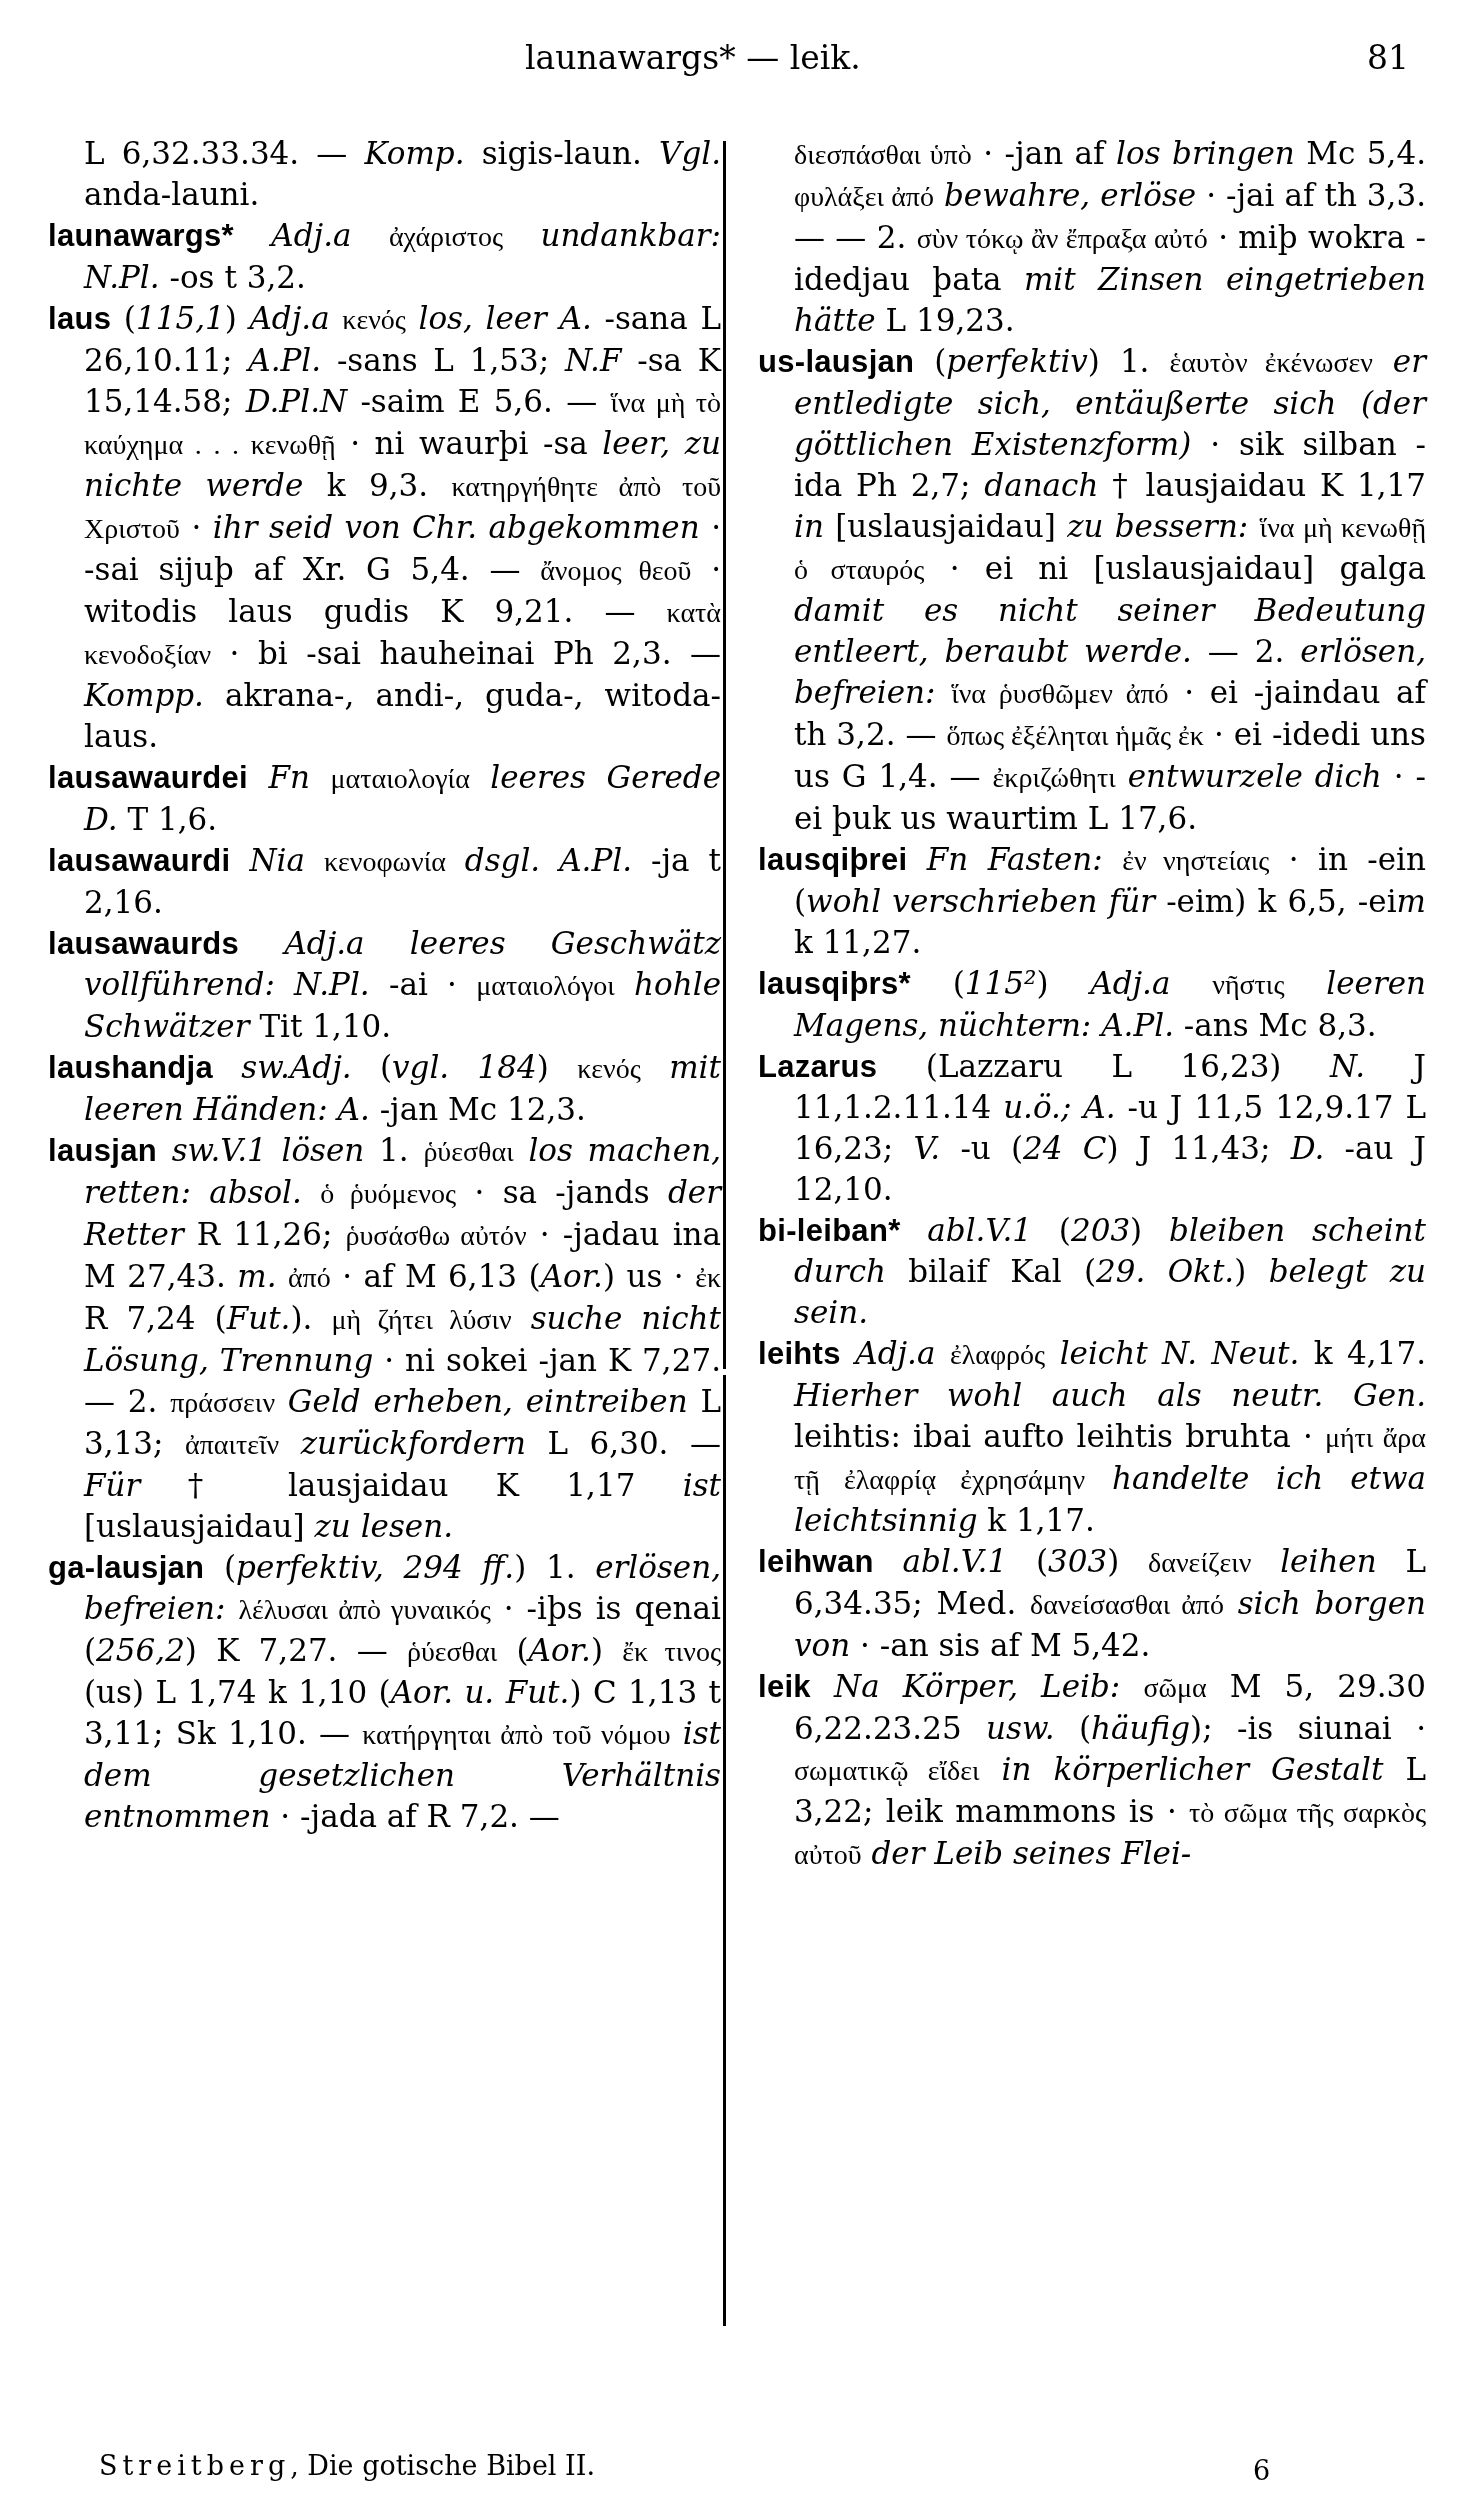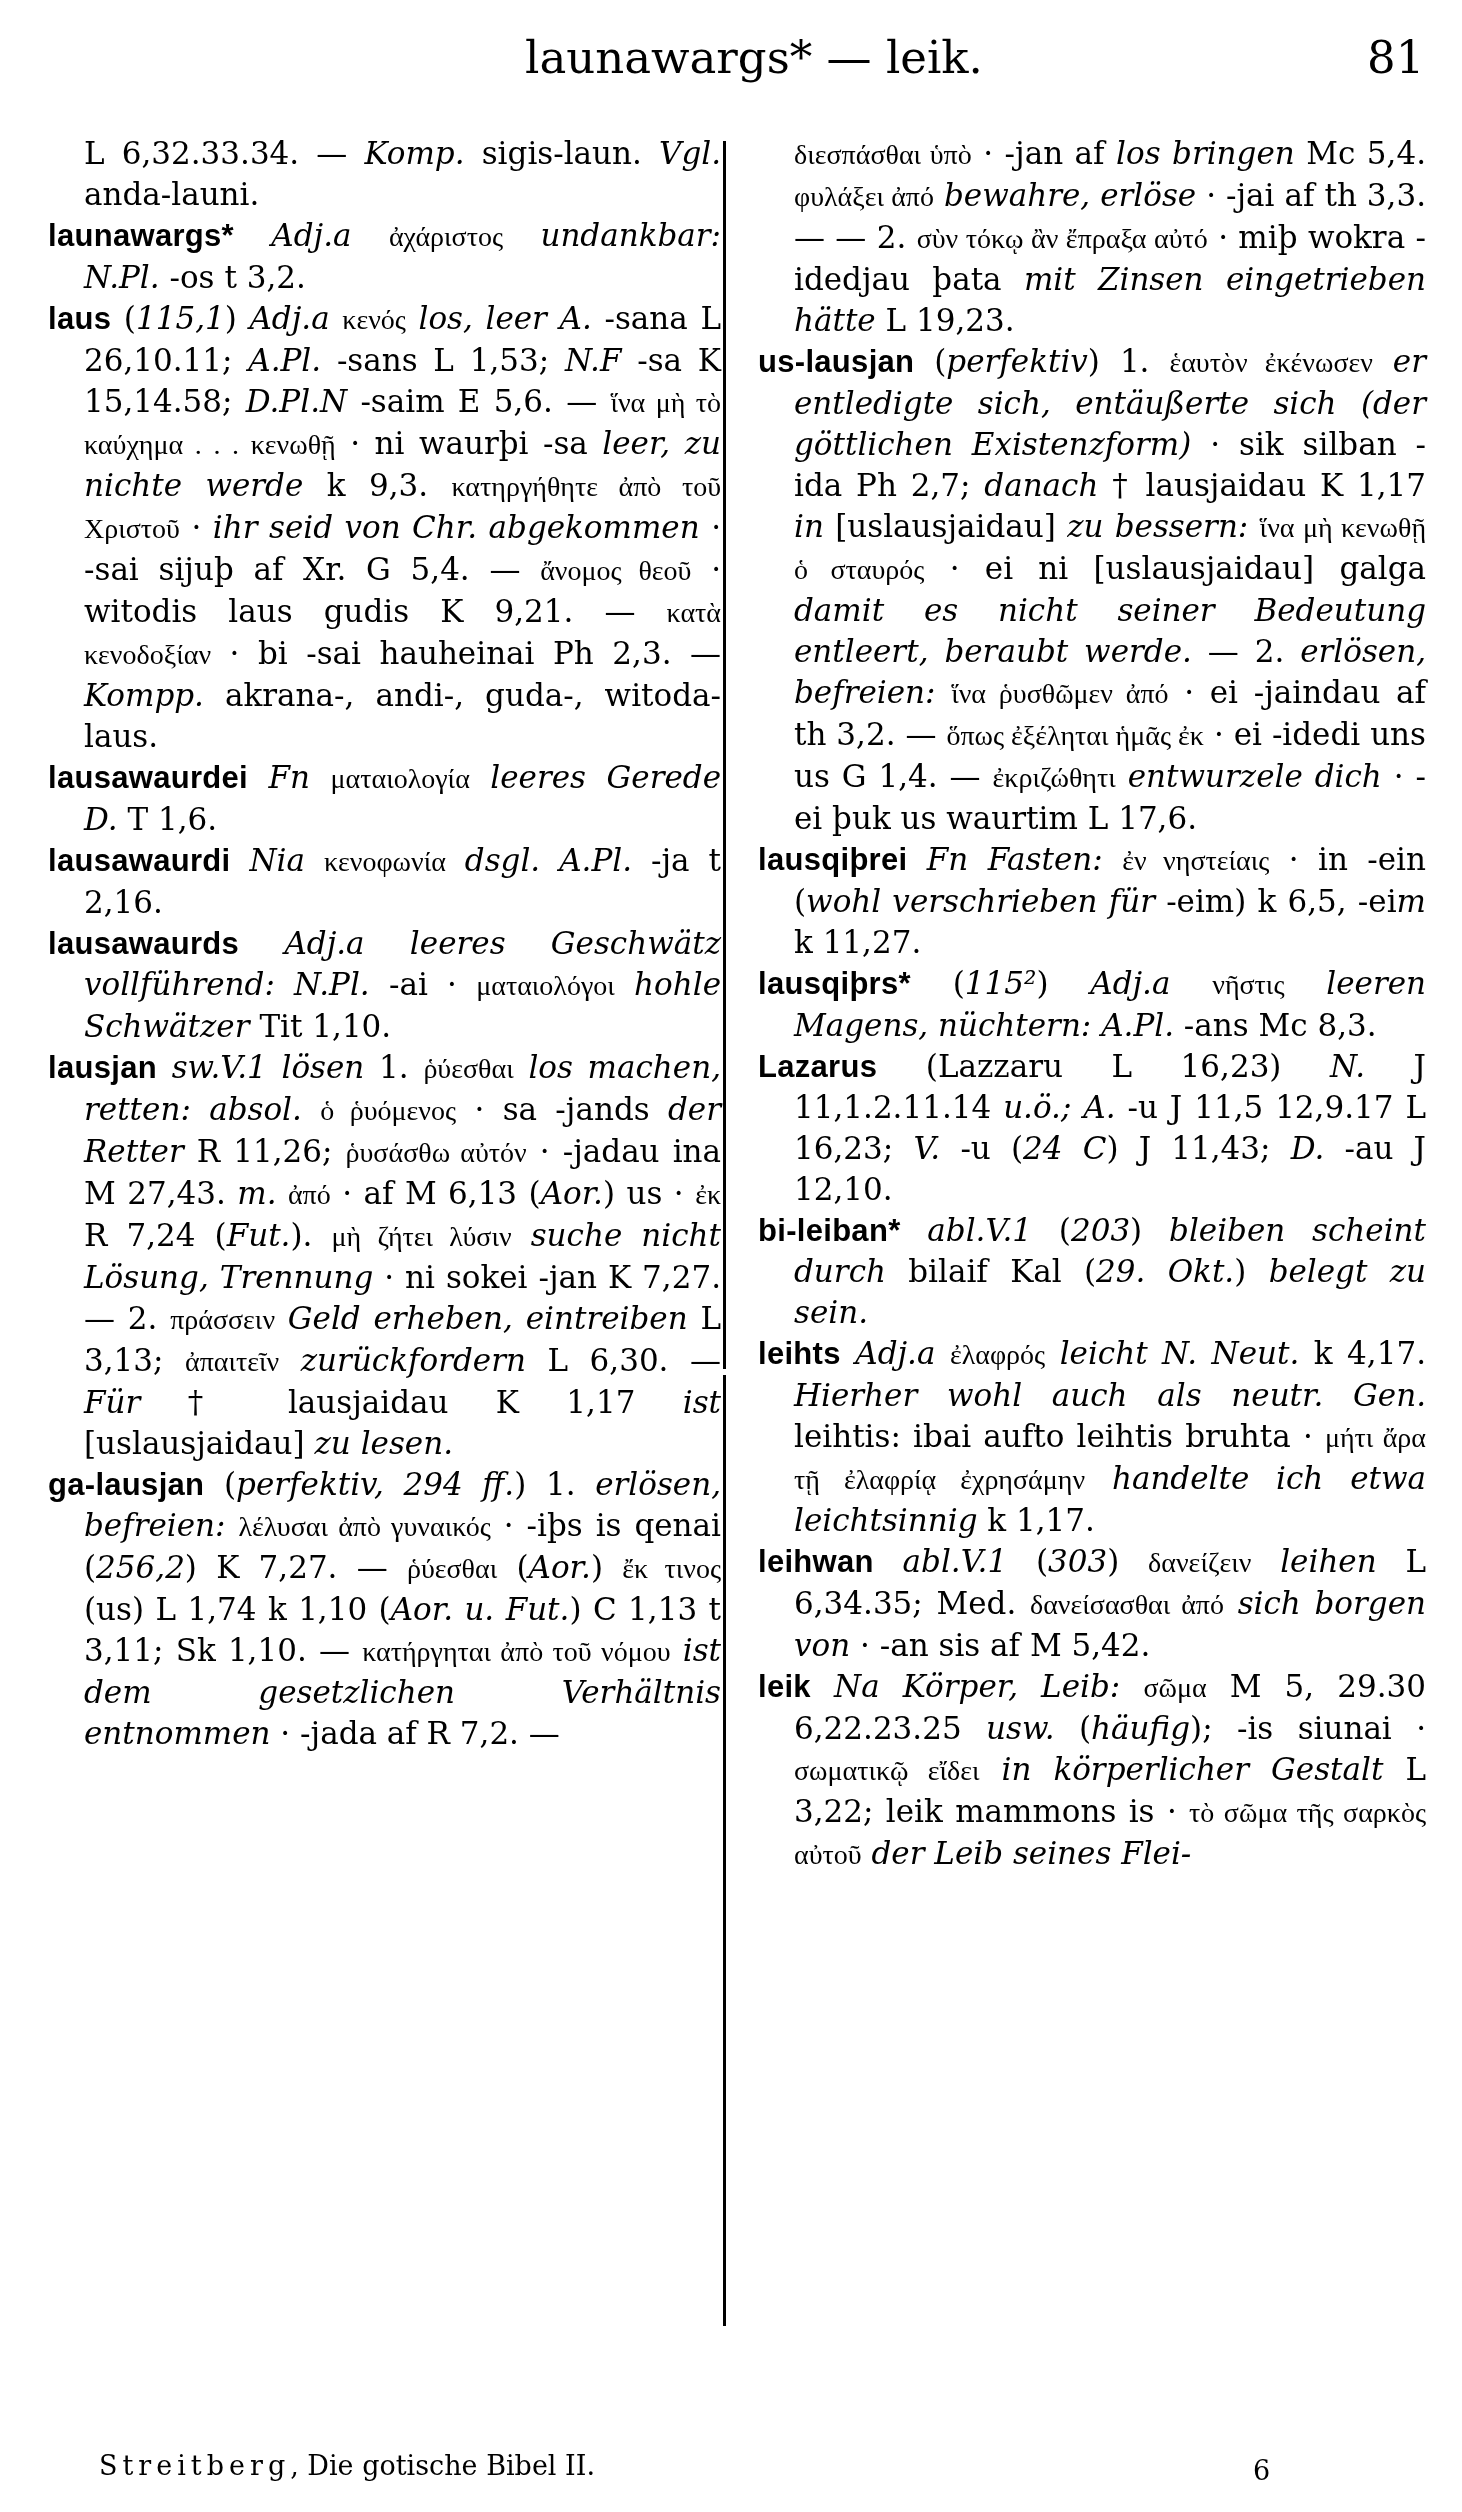--- a/index.html
+++ b/index.html
@@ -3,21 +3,21 @@
 <meta charset="utf-8">
 <style>
   html, body { margin: 0; padding: 0; background: #ffffff; }
   body {
     width: 1463px; height: 2512px; position: relative; overflow: hidden;
     font-family: "DejaVu Serif", "Liberation Serif", serif;
     color: #000000;
   }
   .running-head {
     position: absolute; top: 30px; left: 0; width: 1463px; height: 56px;
-    font-size: 45px; line-height: 56px;
+    font-size: 33px; line-height: 56px;
   }
   .running-title { position: absolute; left: 525px; top: 0; letter-spacing: 0px; }
   .page-number { position: absolute; left: 1367px; top: 0; text-align: center; }
 
   .column {
     position: absolute; top: 133px; width: 673px;
     font-size: 31px; line-height: 41px;
     text-align: justify;
   }
   .col-left { left: 48px; }
@@ -50,20 +50,21 @@
   <span class="page-number">81</span>
 </div>
 
 <div class="column col-left" id="col-left">
     <p class="entry cont"><span class="pl">L 6,32.33.34. — </span><span class="it">Komp.</span><span class="pl"> sigis-laun. </span><span class="it">Vgl.</span><span class="pl"> anda-launi.</span></p>
     <p class="entry"><span class="hw">launawargs*</span><span class="it"> Adj.a </span><span class="gr">ἀχάριστος</span><span class="it"> undankbar: N.Pl.</span><span class="pl"> -os t 3,2.</span></p>
     <p class="entry"><span class="hw">laus</span><span class="pl"> (</span><span class="it">115,1</span><span class="pl">) </span><span class="it">Adj.a</span><span class="pl"> </span><span class="gr">κενός</span><span class="it"> los, leer A.</span><span class="pl"> -sana L 26,10.11; </span><span class="it">A.Pl.</span><span class="pl"> -sans L 1,53; </span><span class="it">N.F</span><span class="pl"> -sa K 15,14.58; </span><span class="it">D.Pl.N</span><span class="pl"> -saim E 5,6. — </span><span class="gr">ἵνα μὴ τὸ καύχημα . . . κενωθῇ</span><span class="pl"> · ni waurþi -sa </span><span class="it">leer, zu nichte werde</span><span class="pl"> k 9,3. </span><span class="gr">κατηργήθητε ἀπὸ τοῦ Χριστοῦ</span><span class="pl"> · </span><span class="it">ihr seid von Chr. abgekommen</span><span class="pl"> · -sai sijuþ af Xr. G 5,4. — </span><span class="gr">ἄνομος θεοῦ</span><span class="pl"> · witodis laus gudis K 9,21. — </span><span class="gr">κατὰ κενοδοξίαν</span><span class="pl"> · bi -sai hauheinai Ph 2,3. — </span><span class="it">Kompp.</span><span class="pl"> akrana-, andi-, guda-, witoda-laus.</span></p>
     <p class="entry"><span class="hw">lausawaurdei</span><span class="it"> Fn </span><span class="gr">ματαιολογία</span><span class="it"> leeres Gerede D.</span><span class="pl"> T 1,6.</span></p>
     <p class="entry"><span class="hw">lausawaurdi</span><span class="it"> Nia </span><span class="gr">κενοφωνία</span><span class="it"> dsgl. A.Pl.</span><span class="pl"> -ja t 2,16.</span></p>
     <p class="entry"><span class="hw">lausawaurds</span><span class="it"> Adj.a leeres Geschwätz vollführend: N.Pl.</span><span class="pl"> -ai · </span><span class="gr">ματαιολόγοι</span><span class="it"> hohle Schwätzer</span><span class="pl"> Tit 1,10.</span></p>
+    <p class="entry"><span class="hw">laushandja</span><span class="it"> sw.Adj.</span><span class="pl"> (</span><span class="it">vgl. 184</span><span class="pl">) </span><span class="gr">κενός</span><span class="it"> mit leeren Händen: A.</span><span class="pl"> -jan Mc 12,3.</span></p>
     <p class="entry"><span class="hw">lausjan</span><span class="it"> sw.V.1 lösen</span><span class="pl"> 1. </span><span class="gr">ῥύεσθαι</span><span class="it"> los machen, retten: absol.</span><span class="pl"> </span><span class="gr">ὁ ῥυόμενος</span><span class="pl"> · sa -jands </span><span class="it">der Retter</span><span class="pl"> R 11,26; </span><span class="gr">ῥυσάσθω αὐτόν</span><span class="pl"> · -jadau ina M 27,43. </span><span class="it">m.</span><span class="pl"> </span><span class="gr">ἀπό</span><span class="pl"> · af M 6,13 (</span><span class="it">Aor.</span><span class="pl">) us · </span><span class="gr">ἐκ</span><span class="pl"> R 7,24 (</span><span class="it">Fut.</span><span class="pl">). </span><span class="gr">μὴ ζήτει λύσιν</span><span class="it"> suche nicht Lösung, Trennung</span><span class="pl"> · ni sokei -jan K 7,27. — 2. </span><span class="gr">πράσσειν</span><span class="it"> Geld erheben, eintreiben</span><span class="pl"> L 3,13; </span><span class="gr">ἀπαιτεῖν</span><span class="it"> zurückfordern</span><span class="pl"> L 6,30. — </span><span class="it">Für</span><span class="pl"> † lausjaidau K 1,17 </span><span class="it">ist</span><span class="pl"> [uslausjaidau] </span><span class="it">zu lesen.</span></p>
     <p class="entry"><span class="hw">ga-lausjan</span><span class="pl"> (</span><span class="it">perfektiv, 294 ff.</span><span class="pl">) 1. </span><span class="it">erlösen, befreien:</span><span class="pl"> </span><span class="gr">λέλυσαι ἀπὸ γυναικός</span><span class="pl"> · -iþs is qenai (</span><span class="it">256,2</span><span class="pl">) K 7,27. — </span><span class="gr">ῥύεσθαι</span><span class="pl"> (</span><span class="it">Aor.</span><span class="pl">) </span><span class="gr">ἔκ τινος</span><span class="pl"> (us) L 1,74 k 1,10 (</span><span class="it">Aor. u. Fut.</span><span class="pl">) C 1,13 t 3,11; Sk 1,10. — </span><span class="gr">κατήργηται ἀπὸ τοῦ νόμου</span><span class="it"> ist dem gesetzlichen Verhältnis entnommen</span><span class="pl"> · -jada af R 7,2. —</span></p>
   </div>
 <div class="divider" style="top:141px;height:1228px;"></div>
 <div class="divider" style="top:1375px;height:951px;"></div>
 <div class="column col-right" id="col-right">
     <p class="entry cont"><span class="gr">διεσπάσθαι ὑπὸ</span><span class="pl"> · -jan af </span><span class="it">los bringen</span><span class="pl"> Mc 5,4. </span><span class="gr">φυλάξει ἀπό</span><span class="it"> bewahre, erlöse</span><span class="pl"> · -jai af th 3,3. — — 2. </span><span class="gr">σὺν τόκῳ ἂν ἔπραξα αὐτό</span><span class="pl"> · miþ wokra -idedjau þata </span><span class="it">mit Zinsen eingetrieben hätte</span><span class="pl"> L 19,23.</span></p>
     <p class="entry"><span class="hw">us-lausjan</span><span class="pl"> (</span><span class="it">perfektiv</span><span class="pl">) 1. </span><span class="gr">ἑαυτὸν ἐκένωσεν</span><span class="it"> er entledigte sich, entäußerte sich (der göttlichen Existenzform)</span><span class="pl"> · sik silban -ida Ph 2,7; </span><span class="it">danach</span><span class="pl"> † lausjaidau K 1,17 </span><span class="it">in</span><span class="pl"> [uslausjaidau] </span><span class="it">zu bessern:</span><span class="pl"> </span><span class="gr">ἵνα μὴ κενωθῇ ὁ σταυρός</span><span class="pl"> · ei ni [uslausjaidau] galga </span><span class="it">damit es nicht seiner Bedeutung entleert, beraubt werde.</span><span class="pl"> — 2. </span><span class="it">erlösen, befreien:</span><span class="pl"> </span><span class="gr">ἵνα ῥυσθῶμεν ἀπό</span><span class="pl"> · ei -jaindau af th 3,2. — </span><span class="gr">ὅπως ἐξέληται ἡμᾶς ἐκ</span><span class="pl"> · ei -idedi uns us G 1,4. — </span><span class="gr">ἐκριζώθητι</span><span class="it"> entwurzele dich</span><span class="pl"> · -ei þuk us waurtim L 17,6.</span></p>
     <p class="entry"><span class="hw">lausqiþrei</span><span class="it"> Fn Fasten:</span><span class="pl"> </span><span class="gr">ἐν νηστείαις</span><span class="pl"> · in -ein (</span><span class="it">wohl verschrieben für</span><span class="pl"> -eim) k 6,5, -ei</span><span class="it">m</span><span class="pl"> k 11,27.</span></p>
     <p class="entry"><span class="hw">lausqiþrs*</span><span class="pl"> (</span><span class="it">115²</span><span class="pl">) </span><span class="it">Adj.a</span><span class="pl"> </span><span class="gr">νῆστις</span><span class="it"> leeren Magens, nüchtern: A.Pl.</span><span class="pl"> -ans Mc 8,3.</span></p>

